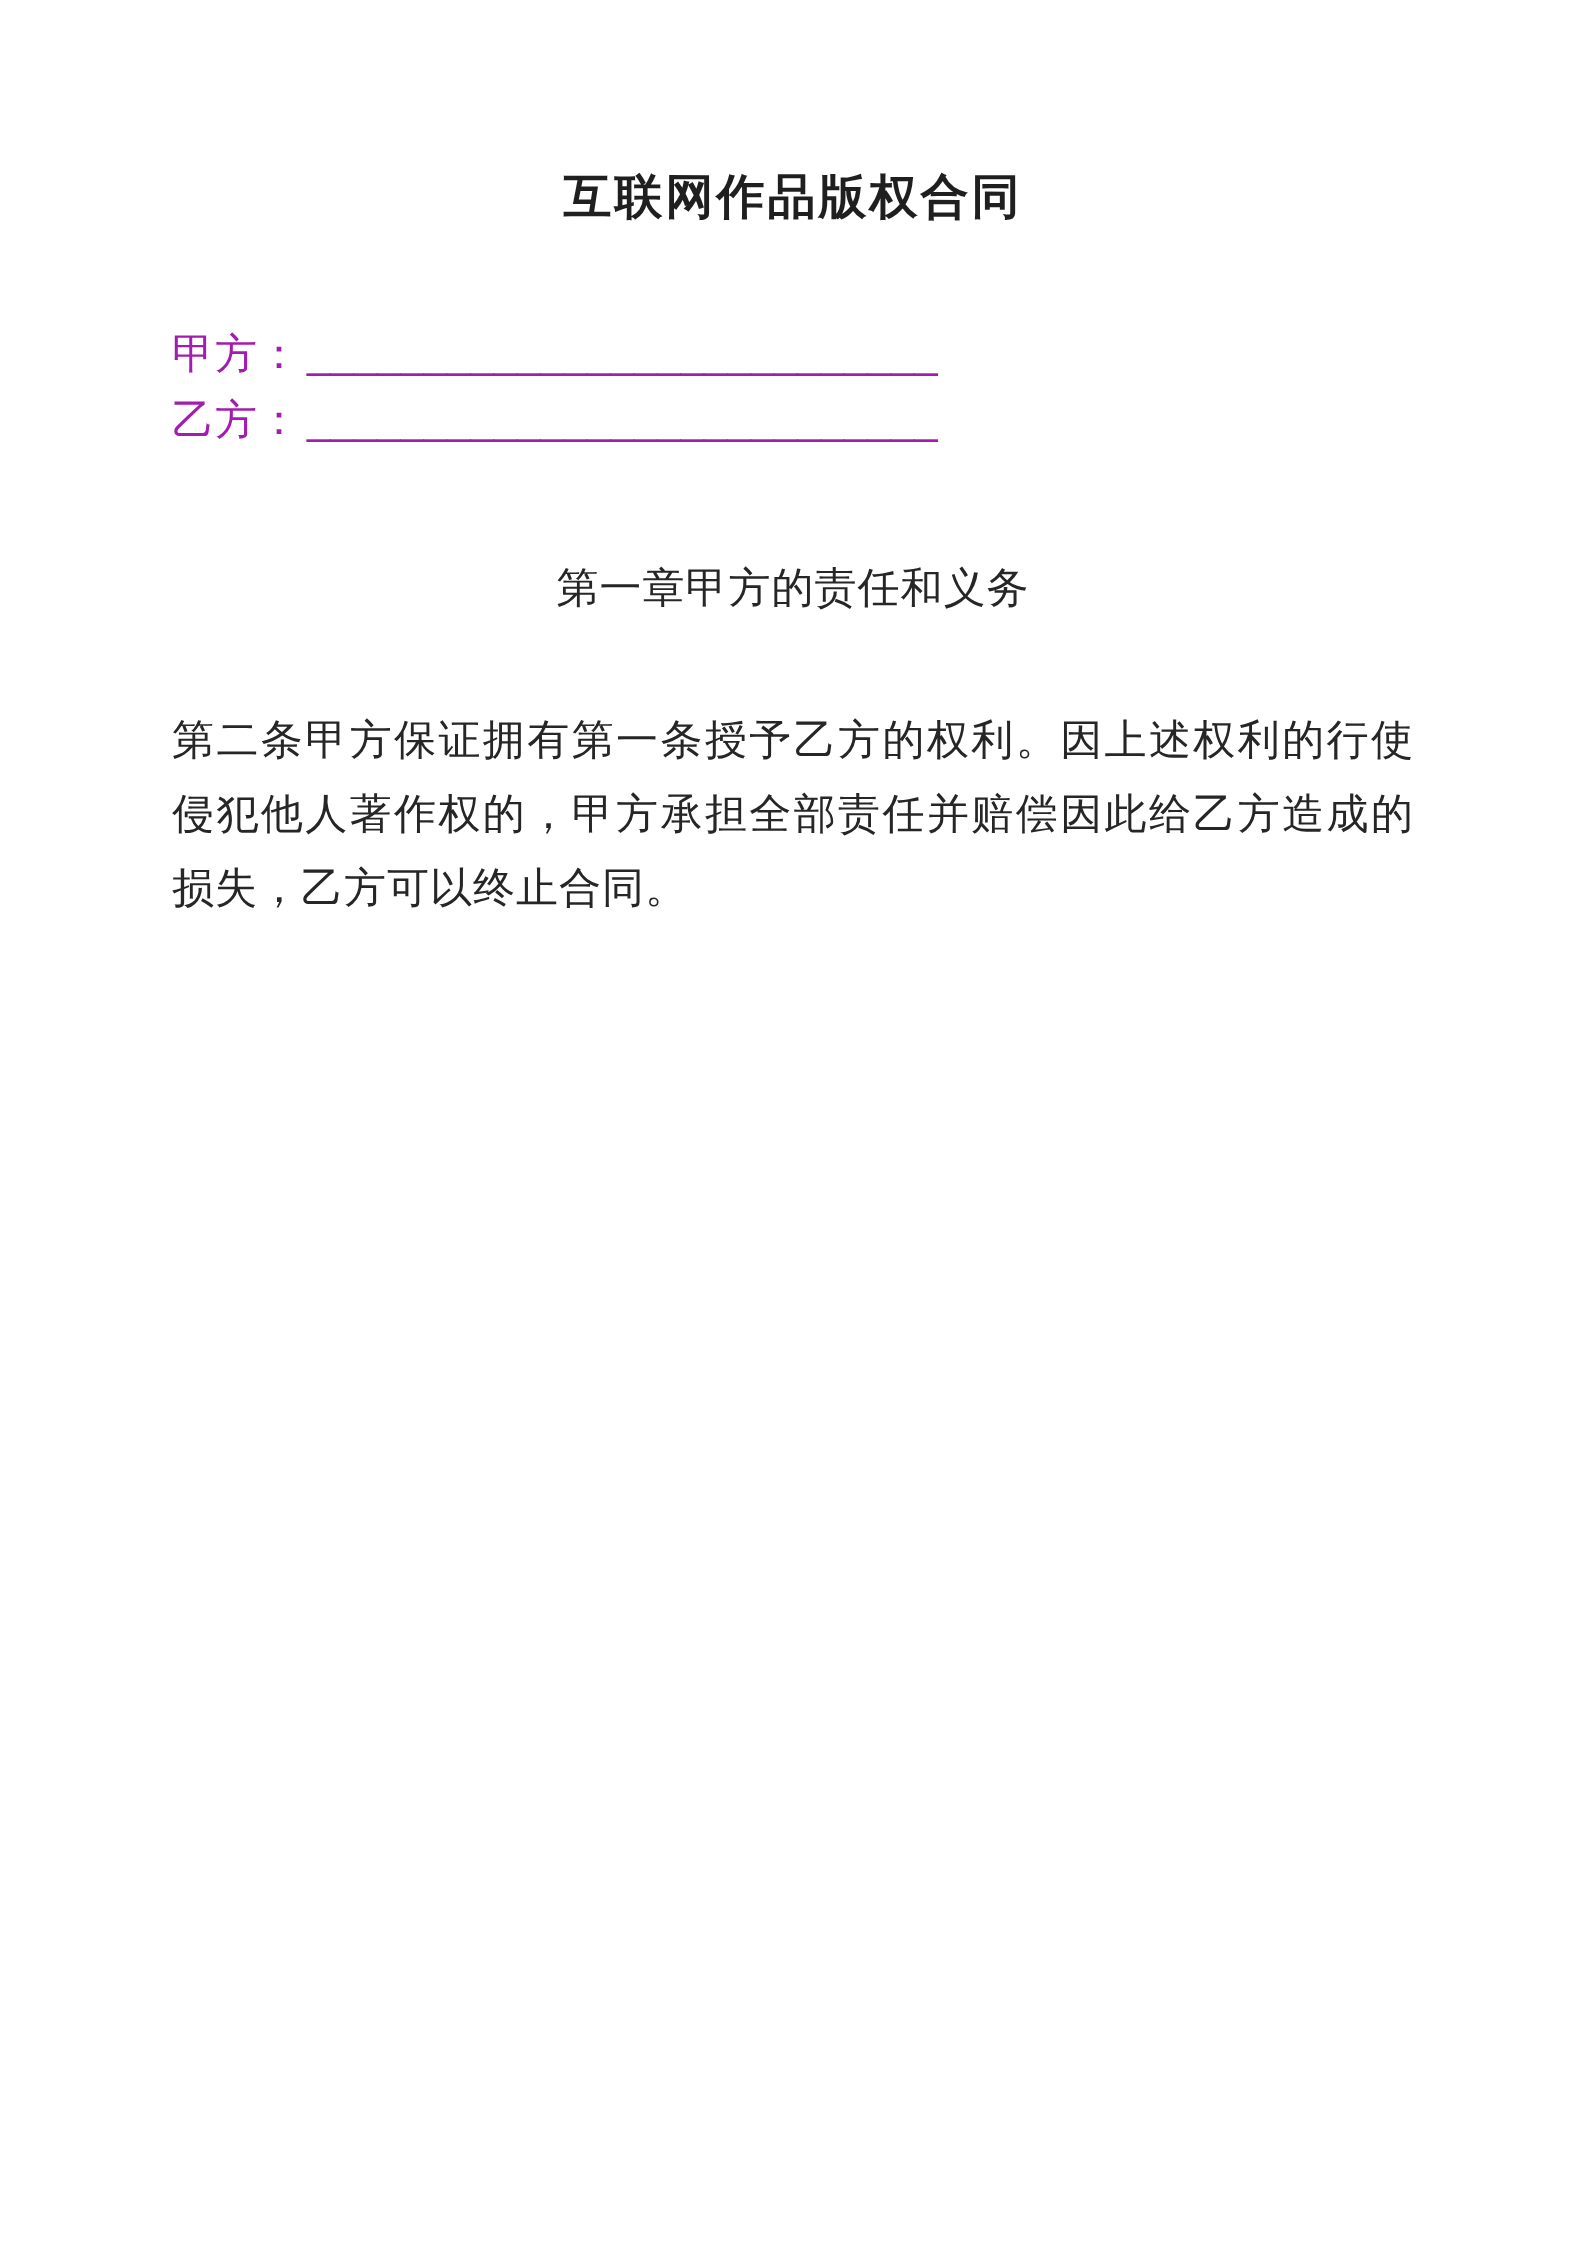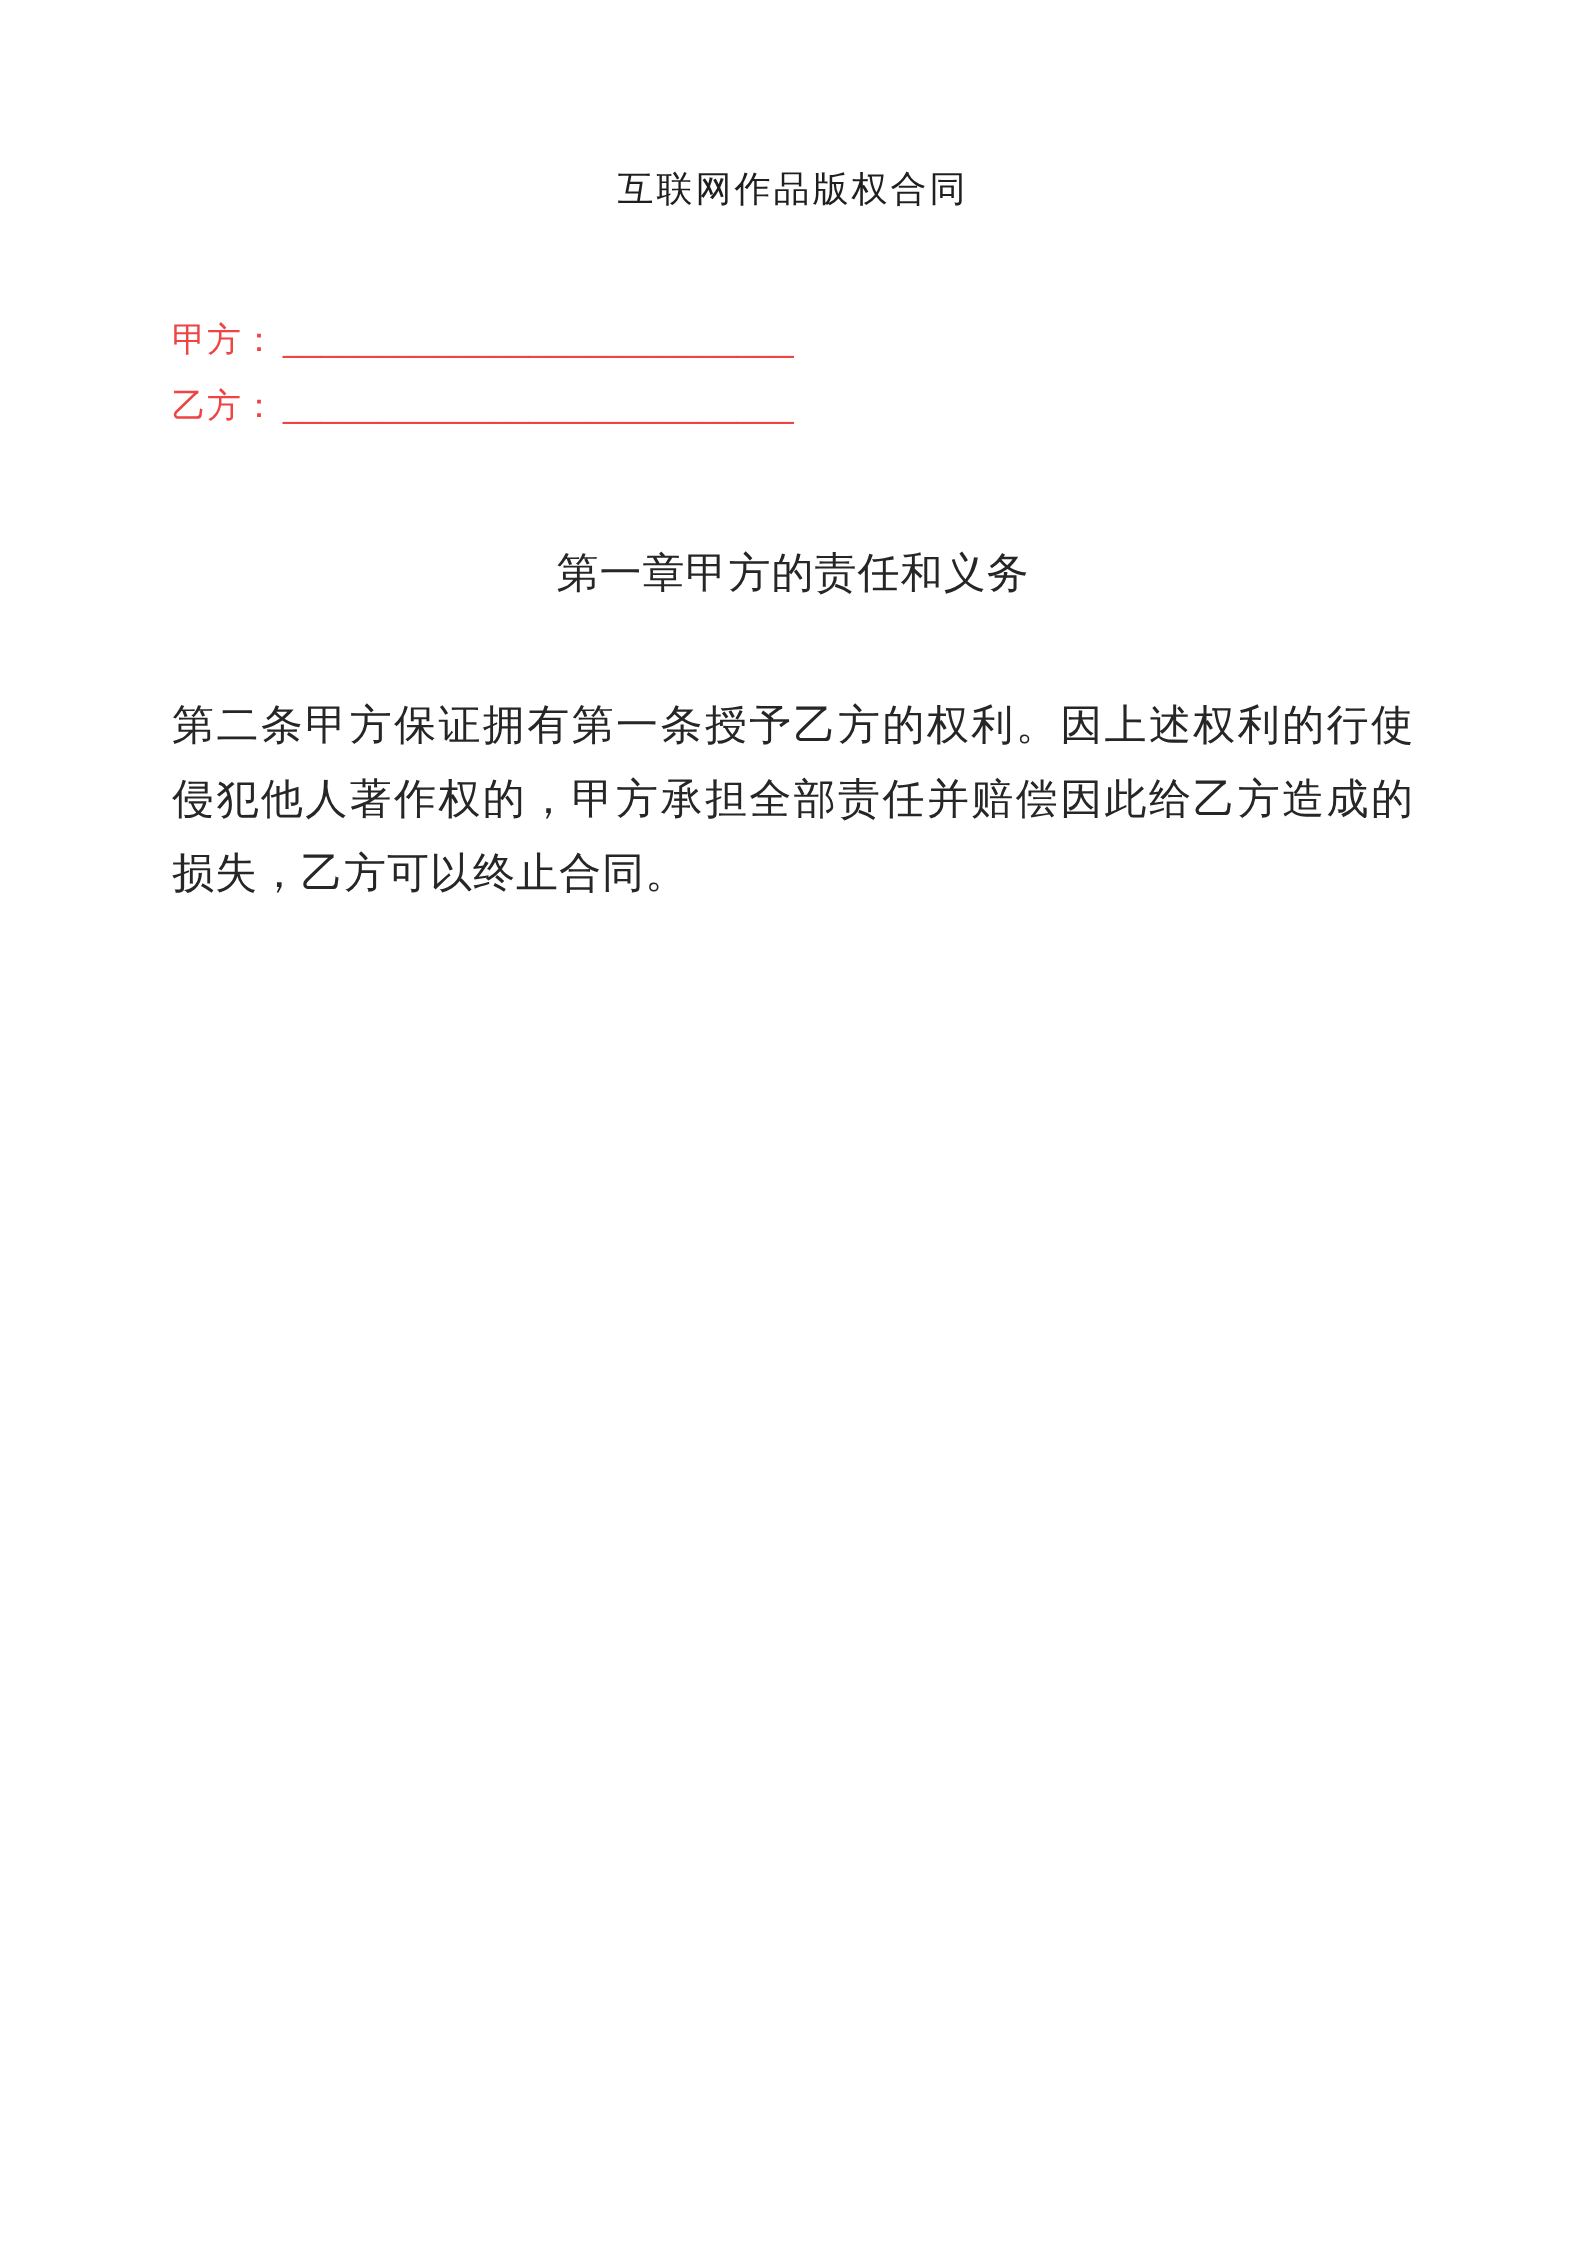--- a/index.html
+++ b/index.html
@@ -16,35 +16,35 @@
   }
   .page {
     box-sizing: border-box;
     width: 1586px;
     height: 2244px;
     background: #ffffff;
     padding: 165px 172px 0 172px;
   }
   .doc-title {
     margin: 0 0 92px 0;
-    font-size: 36px;
-    font-weight: 400;
+    font-size: 48px;
+    font-weight: 700;
     letter-spacing: 3px;
     text-align: center;
     color: #1f1f1f;
   }
   .parties {
     margin: 0 0 98px 0;
   }
   .party-line {
-    font-size: 34px;
+    font-size: 42px;
     line-height: 66px;
     letter-spacing: 1px;
     white-space: nowrap;
-    color: #ef4444;
+    color: #a21caf;
   }
   .party-line .party-label {
     display: inline-block;
     margin-right: 6px;
   }
   .party-line .party-blank {
     display: inline-block;
     letter-spacing: 0;
   }
   .para {

